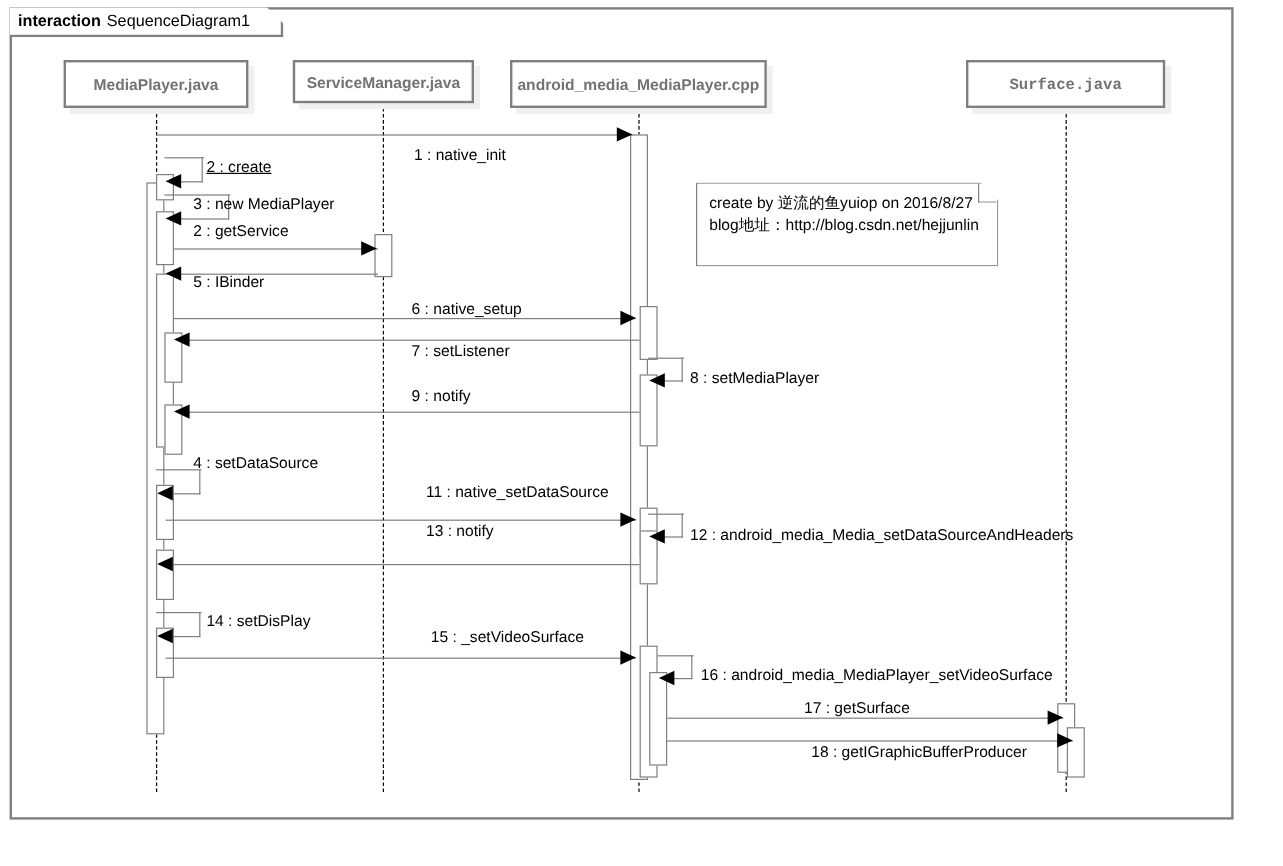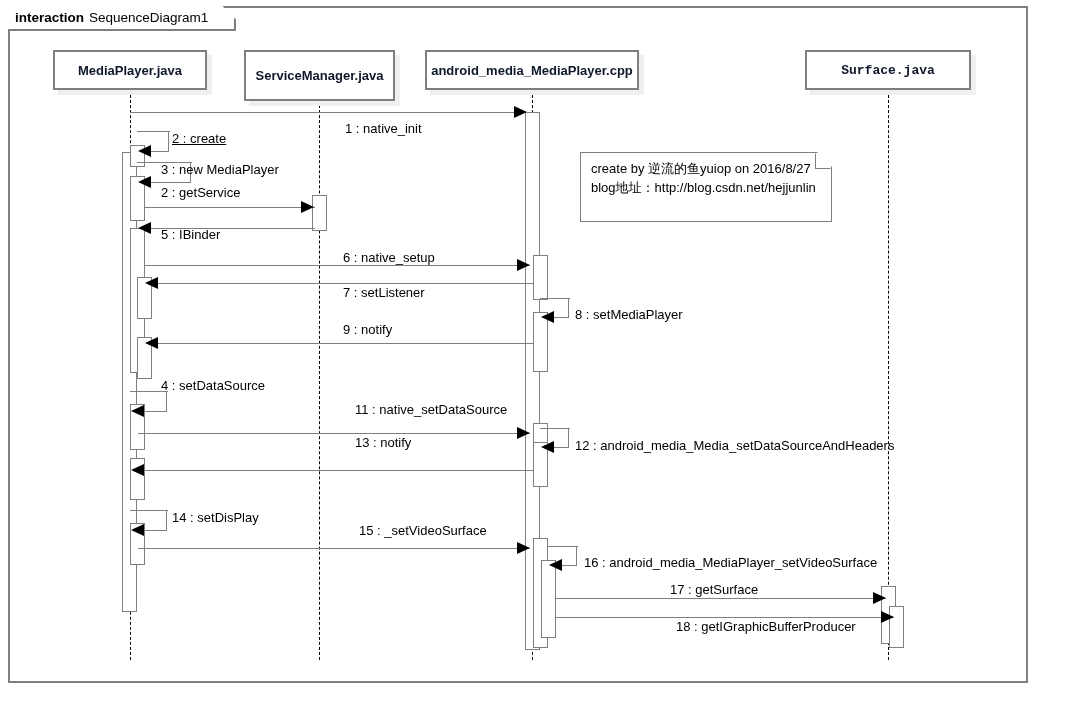--- a/index.html
+++ b/index.html
@@ -54,21 +54,21 @@
     font-weight: bold;
     margin-right: 5px;
   }
 
   
   .head {
     position: absolute;
     box-sizing: border-box;
     border: 2px solid #7f7f7f;
     background: #ffffff;
-    color: #0f172a;
+    color: #737373;
     font-size: 13px;
     font-weight: bold;
     display: flex;
     align-items: center;
     justify-content: center;
     text-align: center;
     box-shadow: 5px 5px 0 0 #f0f0f0;
     white-space: nowrap;
   }
 
@@ -157,21 +157,21 @@
   </div>
 
   <div class="lifeline" style="left:130px; top:90px;  height:570px;"></div>
   <div class="lifeline" style="left:319px; top:90px;  height:570px;"></div>
   <div class="lifeline" style="left:532px; top:90px;  height:570px;"></div>
   <div class="lifeline" style="left:888px; top:90px;  height:570px;"></div>
 
   <div class="head" style="left:53px; top:50px; width:154px; height:40px;">
     <span>MediaPlayer.java</span>
   </div>
-  <div class="head" style="left:244px; top:50px; width:151px; height:51px;">
+  <div class="head" style="left:244px; top:50px; width:151px; height:36px;">
     <span>ServiceManager.java</span>
   </div>
   <div class="head" style="left:425px; top:50px; width:214px; height:40px;">
     <span>android_media_MediaPlayer.cpp</span>
   </div>
   <div class="head" style="left:805px; top:50px; width:166px; height:40px;font-family:Liberation Mono, monospace;">
     <span>Surface.java</span>
   </div>
 
   <div class="note" style="left:580px; top:152px; width:252px; height:70px;">

